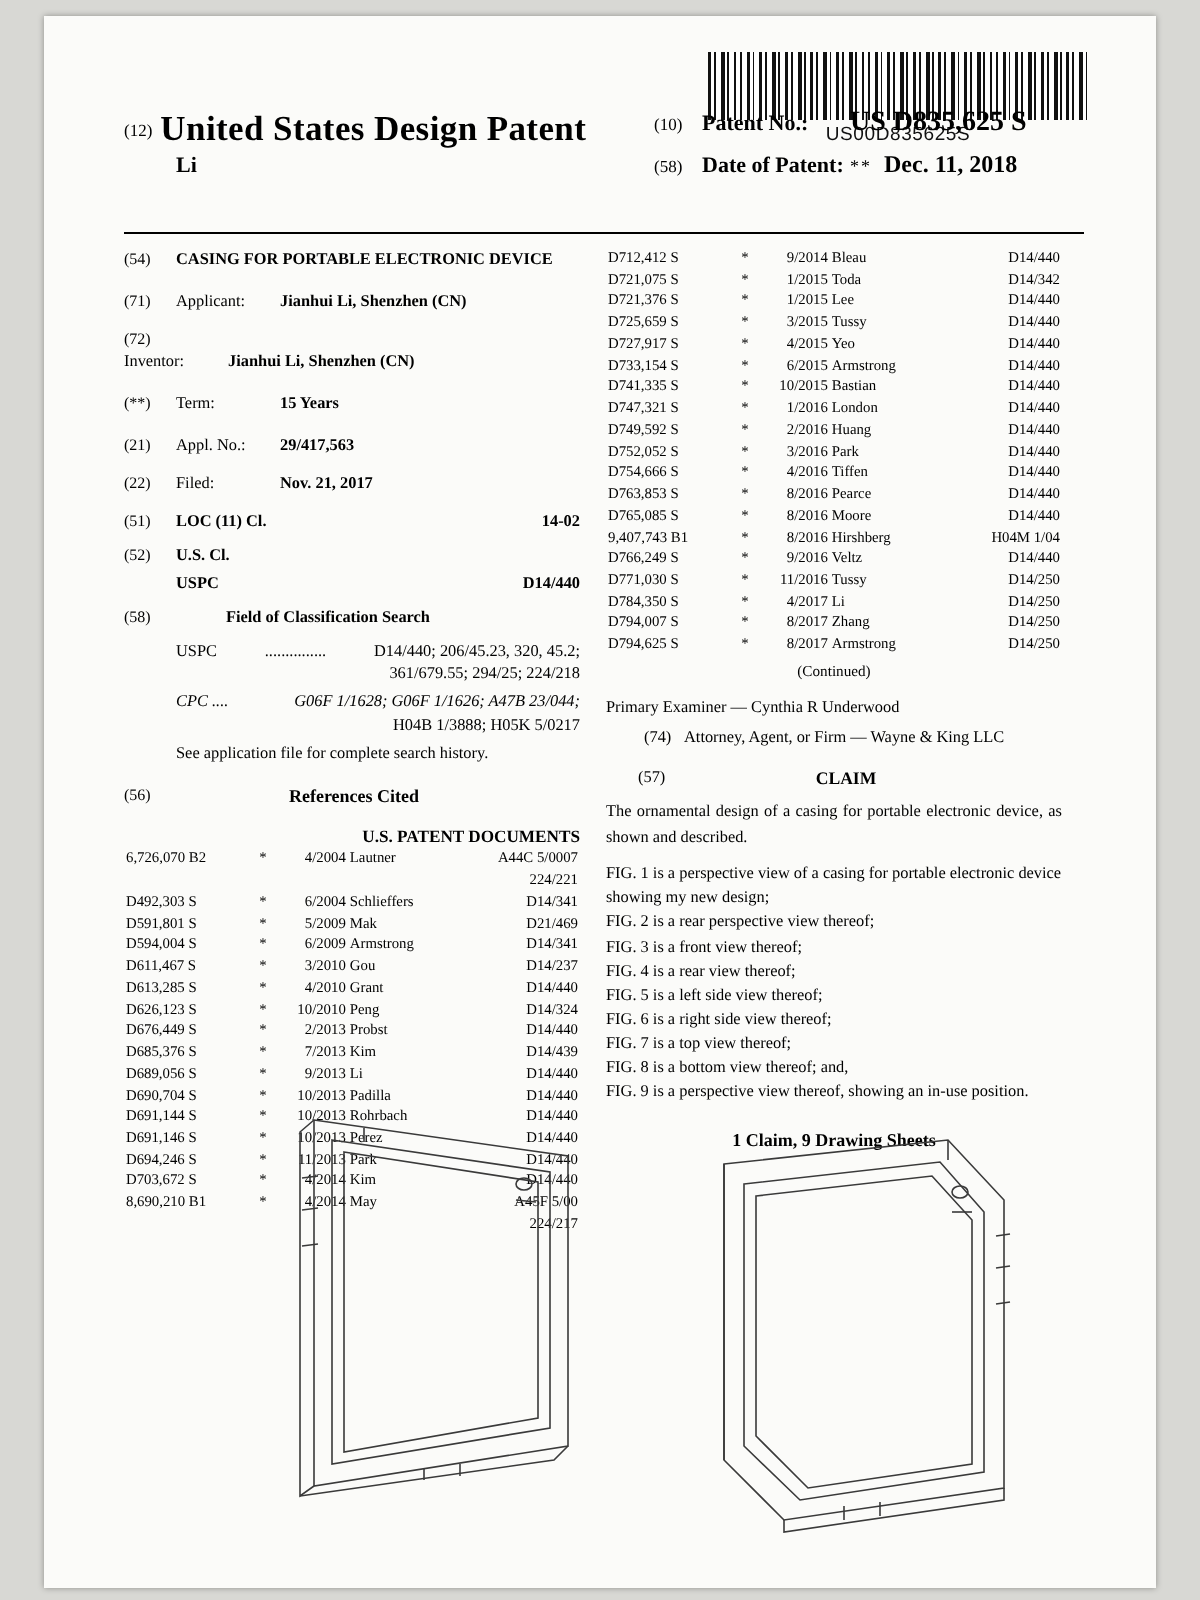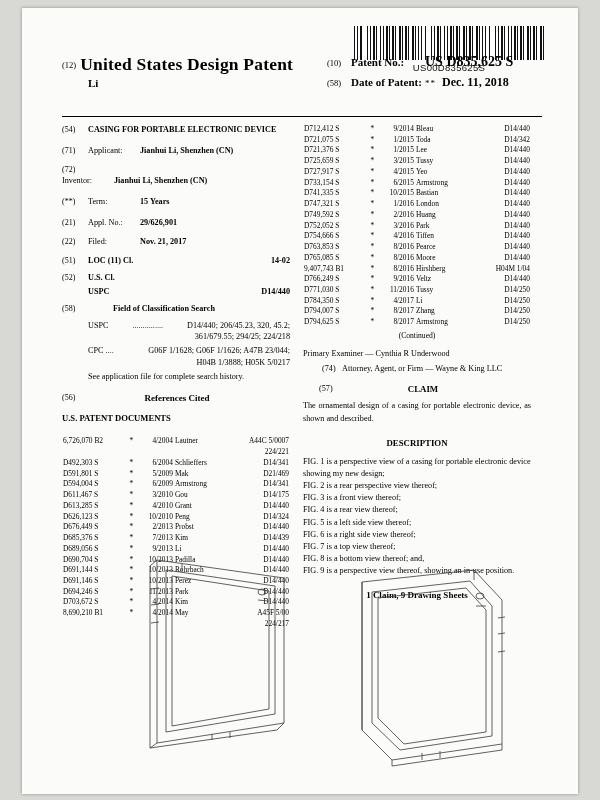--- a/index.html
+++ b/index.html
@@ -62,21 +62,21 @@
   .colL{left:0;}
   .colR{left:241px;}
   .vline{
     position:absolute;left:243px;top:0;height:300px;border-left:0px solid #000;
   }
   .fld{display:flex;margin-bottom:5px;}
   .fld .num{width:26px;flex:none;font-size:8px;}
   .fld .val{flex:1;}
   .b{font-weight:bold;}
   .bold9{font-weight:bold;font-size:9px;}
-  .caption-center{text-align:left;font-weight:bold;font-size:8.6px;margin:7px 0 12px;}
+  .caption-center{text-align:right;font-weight:bold;font-size:8.6px;margin:7px 0 0;}
   .indent{padding-left:26px;}
   
   table.refs{border-collapse:collapse;width:100%;font-size:7.4px;}
   table.refs td{padding:0 1px;vertical-align:top;white-space:nowrap;}
   td.rp{width:60px;}
   td.rs{width:8px;text-align:center;}
   td.rd{width:34px;text-align:right;padding-right:3px;}
   td.rn{width:62px;}
   td.rc{text-align:right;width:46px;}
   .contd{text-align:center;font-size:7.6px;padding-top:2px;}
@@ -145,21 +145,21 @@
         <div class="val"><span style="display:inline-block;width:52px;">Inventor:</span><span class="b">Jianhui Li, Shenzhen (CN)</span></div>
       </div>
 
       <div class="fld" style="margin-top:9px;">
         <div class="num">(**)</div>
         <div class="val"><span style="display:inline-block;width:52px;">Term:</span><span class="b">15 Years</span></div>
       </div>
 
       <div class="fld" style="margin-top:9px;">
         <div class="num">(21)</div>
-        <div class="val"><span style="display:inline-block;width:52px;">Appl. No.:</span><span class="b">29/626,901</span></div>
+        <div class="val"><span style="display:inline-block;width:52px;">Appl. No.:</span><span class="b">29/417,563</span></div>
       </div>
 
       <div class="fld" style="margin-top:7px;">
         <div class="num">(22)</div>
         <div class="val"><span style="display:inline-block;width:52px;">Filed:</span><span class="b">Nov. 21, 2017</span></div>
       </div>
 
       <div class="fld" style="margin-top:7px;">
         <div class="num">(51)</div>
         <div class="val b" style="display:flex;justify-content:space-between;">
@@ -184,21 +184,21 @@
         <div class="num">(58)</div>
         <div class="val b">Field of Classification Search</div>
       </div>
       <div class="indent">
         <div style="display:flex;justify-content:space-between;">
           <span>USPC</span>
           <span style="flex:1;text-align:center;">...............</span>
           <span>D14/440; 206/45.23, 320, 45.2;</span>
         </div>
         <div style="text-align:right;">361/679.55; 294/25; 224/218</div>
-        <div style="display:flex;justify-content:space-between;margin-top:2px;">
+        <div style="display:flex;justify-content:space-between;margin-top:2px;font-style:italic;">
           <span>CPC ....</span>
           <span>G06F 1/1628; G06F 1/1626; A47B 23/044;</span>
         </div>
         <div style="text-align:right;">H04B 1/3888; H05K 5/0217</div>
         <div style="margin-top:2px;">See application file for complete search history.</div>
       </div>
 
       <div class="fld" style="margin-top:9px;">
         <div class="num">(56)</div>
         <div class="val bold9" style="text-align:center;padding-right:24px;">References Cited</div>
@@ -240,21 +240,21 @@
               <td class="rs">*</td>
               <td class="rd">6/2009</td>
               <td class="rn">Armstrong</td>
               <td class="rc">D14/341</td>
             </tr>
             <tr>
               <td class="rp">D611,467 S</td>
               <td class="rs">*</td>
               <td class="rd">3/2010</td>
               <td class="rn">Gou</td>
-              <td class="rc">D14/175</td>
+              <td class="rc">D14/237</td>
             </tr>
             <tr>
               <td class="rp">D613,285 S</td>
               <td class="rs">*</td>
               <td class="rd">4/2010</td>
               <td class="rn">Grant</td>
               <td class="rc">D14/440</td>
             </tr>
             <tr>
               <td class="rp">D626,123 S</td>
@@ -482,21 +482,20 @@
         <span style="width:20px;">(74)</span>
         <span>Attorney, Agent, or Firm — Wayne &amp; King LLC</span>
       </div>
 
       <div style="margin-top:8px;display:flex;">
         <span style="width:20px;font-size:8.2px;padding-left:16px;">(57)</span>
         <span style="flex:1;text-align:center;font-weight:bold;font-size:8.8px;padding-right:24px;">CLAIM</span>
       </div>
       <div class="para" style="margin-top:5px;">The ornamental design of a casing for portable electronic device, as shown and described.</div>
 
-      <div style="text-align:center;font-weight:bold;font-size:8.8px;margin-top:12px;">DESCRIPTION</div>
 
       <div style="margin-top:6px;" id="fig-lines">
           <div class="figline">FIG. 1 is a perspective view of a casing for portable electronic device showing my new design;</div>
           <div class="figline">FIG. 2 is a rear perspective view thereof;</div>
           <div class="figline">FIG. 3 is a front view thereof;</div>
           <div class="figline">FIG. 4 is a rear view thereof;</div>
           <div class="figline">FIG. 5 is a left side view thereof;</div>
           <div class="figline">FIG. 6 is a right side view thereof;</div>
           <div class="figline">FIG. 7 is a top view thereof;</div>
           <div class="figline">FIG. 8 is a bottom view thereof; and,</div>

